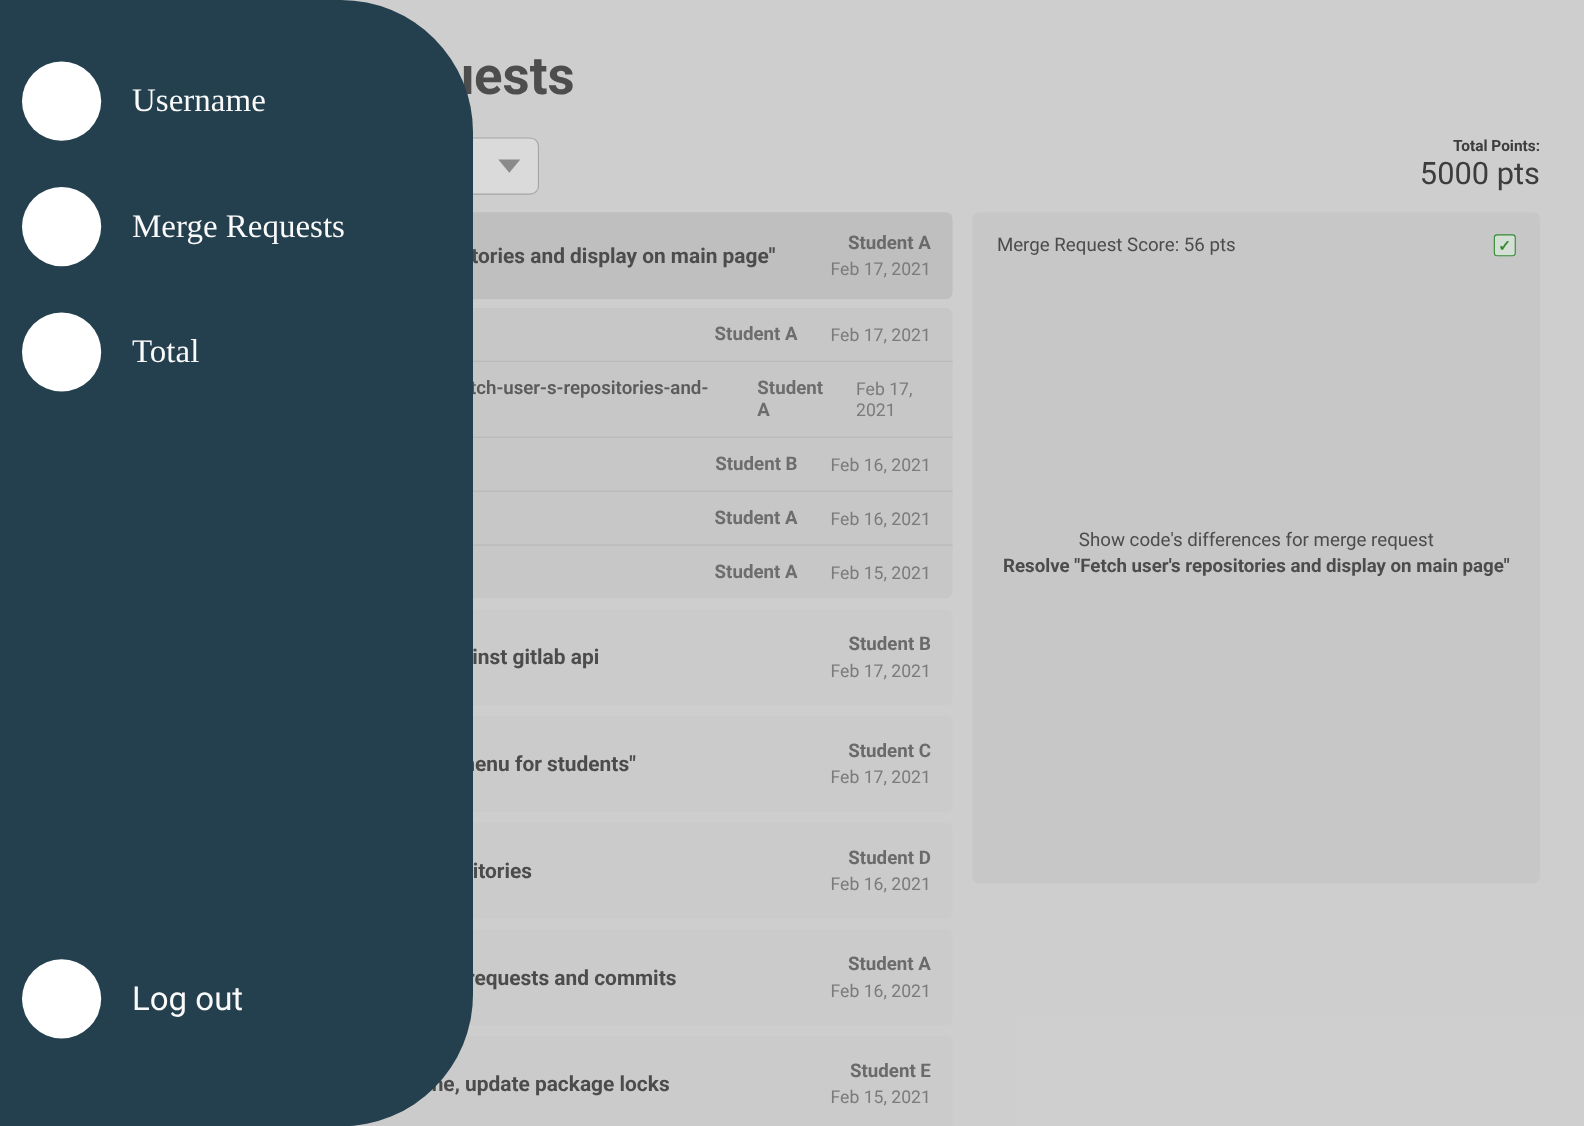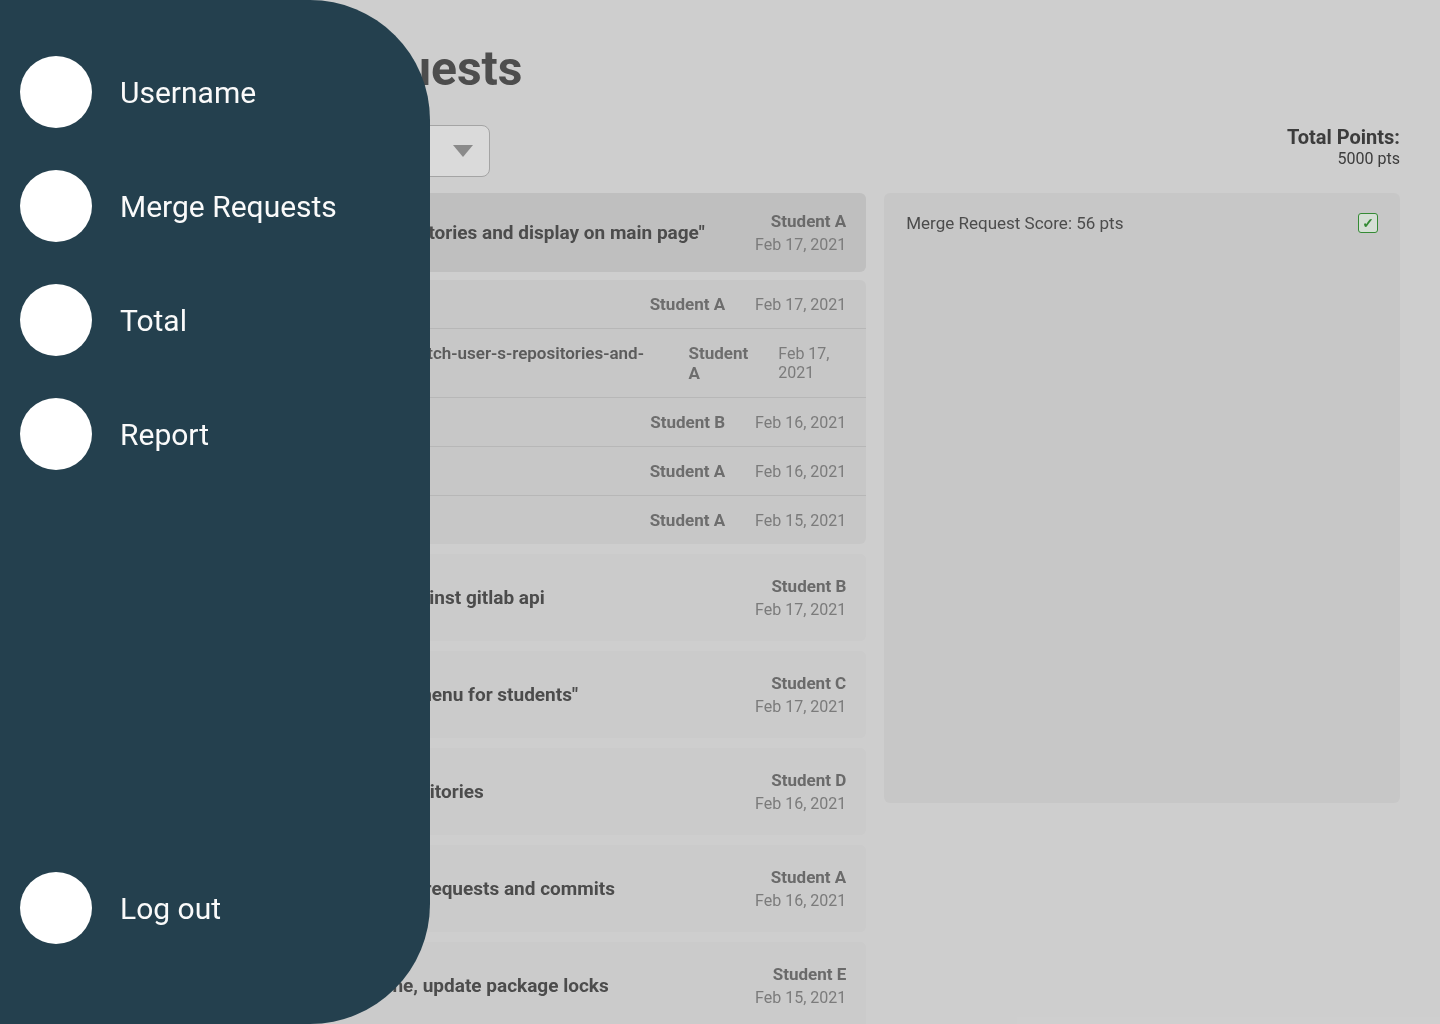--- a/index.html
+++ b/index.html
@@ -35,22 +35,22 @@
     display: flex; align-items: center; justify-content: flex-end;
     padding-right: 16px;
   }
   .dropdown-stub .triangle {
     width: 0; height: 0;
     border-left: 10px solid transparent;
     border-right: 10px solid transparent;
     border-top: 12px solid #9a9a9a;
   }
   .total-points { text-align: right; color: #444; }
-  .total-points .label { font-weight: 700; font-size: 20px; }
-  .total-points .value { font-size: 16px; }
+  .total-points .label { font-weight: 700; font-size: 14px; }
+  .total-points .value { font-size: 28px; }
 
   .columns {
     display: flex; gap: 18px;
     padding-left: 130px;
   }
   .left-col { flex: 1.35; display: flex; flex-direction: column; gap: 0; }
   .right-col { flex: 1; }
 
   .mr-card, .detail-card {
     background: #dedede; border-radius: 6px;
@@ -112,21 +112,21 @@
   .sidebar {
     position: absolute; top: 0; left: 0;
     width: 430px; height: 1024px;
     background: #24404e;
     border-top-right-radius: 120px;
     border-bottom-right-radius: 120px;
     padding: 56px 20px 40px 20px;
     display: flex; flex-direction: column; justify-content: space-between;
     z-index: 10;
   }
-  .nav-list { display: flex; flex-direction: column; gap: 42px; }
+  .nav-list { display: flex; flex-direction: column; gap: 42px; font-family: Liberation Serif, serif; }
   .nav-item {
     display: flex; align-items: center; gap: 28px;
     cursor: pointer;
   }
   .nav-item .iconcircle {
     width: 72px; height: 72px; border-radius: 50%;
     background: #ffffff; flex-shrink: 0;
   }
   .nav-item .label {
     color: #fafafa; font-size: 30px; font-weight: 400;
@@ -236,20 +236,24 @@
       </div>
 
     </div>
 
     <div class="right-col">
       <div class="detail-card">
         <div class="detail-head">
           <span>Merge Request Score: 56 pts</span>
           <span class="checkbox">✓</span>
         </div>
+        <div class="detail-body">
+          <div>Show code's differences for merge request</div>
+          <div class="bold">Resolve "Fetch user's repositories and display on main page"</div>
+        </div>
       </div>
     </div>
   </div>
 
 </div>
 
 <div class="dim-overlay"></div>
 
 <nav class="sidebar">
   <div class="nav-list">
@@ -258,24 +262,20 @@
       <span class="label">Username</span>
     </div>
     <div class="nav-item">
       <span class="iconcircle"></span>
       <span class="label">Merge Requests</span>
     </div>
     <div class="nav-item">
       <span class="iconcircle"></span>
       <span class="label">Total</span>
     </div>
-    <div class="nav-item">
-      <span class="iconcircle"></span>
-      <span class="label">Report</span>
-    </div>
   </div>
   <div class="logout-wrap">
     <div class="nav-item">
       <span class="iconcircle"></span>
       <span class="label">Log out</span>
     </div>
   </div>
 </nav>
 
 </body></html>

